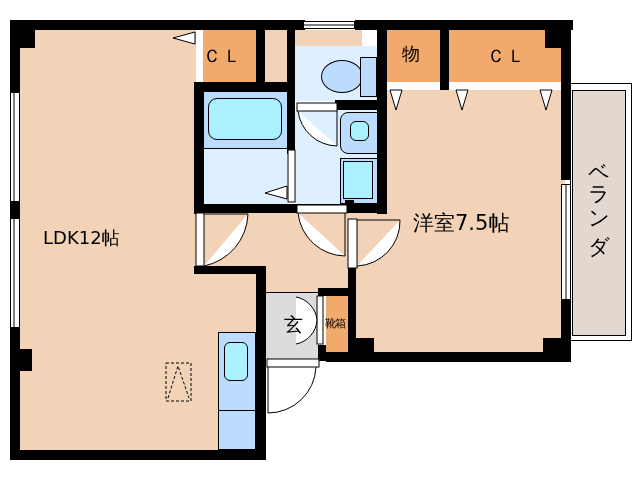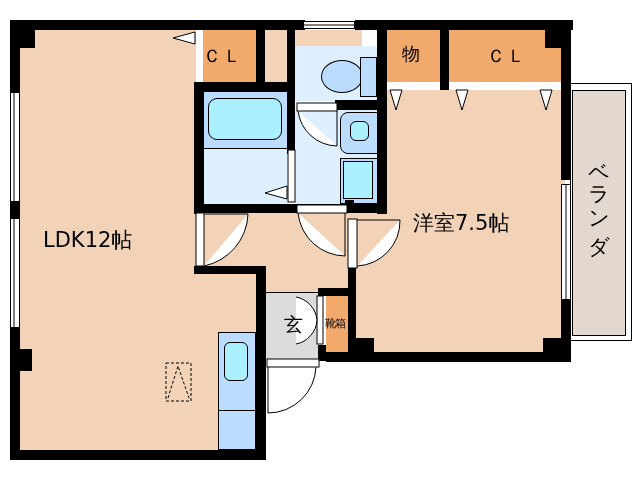--- a/index.html
+++ b/index.html
@@ -128,20 +128,20 @@
 
   <rect x="166" y="363" width="25" height="38" fill="none" stroke="#000" stroke-dasharray="3,2"></rect>
   <polyline points="168,398 178,366 189,398" fill="none" stroke="#000" stroke-dasharray="3,2"></polyline>
 
   <line x1="14" y1="92" x2="14" y2="202" stroke="#000"></line>
   <line x1="14" y1="218" x2="14" y2="328" stroke="#000"></line>
   <line x1="566" y1="184" x2="566" y2="300" stroke="#000"></line>
   <line x1="303" y1="25" x2="355" y2="25" stroke="#000"></line>
 </svg>
 
-<div class="label" style="left:43px;top:226px;font-size:21px;">LDK12帖</div>
+<div class="label" style="left:43px;top:226px;font-size:18px;">LDK12帖</div>
 <div class="label" style="left:413px;top:209px;font-size:21px;">洋室7.5帖</div>
 <div class="label" style="left:203px;top:44px;font-size:18px;letter-spacing:2px;">ＣＬ</div>
 <div class="label" style="left:402px;top:42px;font-size:18px;">物</div>
 <div class="label" style="left:487px;top:44px;font-size:18px;letter-spacing:2px;">ＣＬ</div>
 <div class="label" style="left:284px;top:312px;font-size:19px;">玄</div>
 <div class="label" style="left:325px;top:316px;font-size:11px;letter-spacing:-1px;">靴箱</div>
 <div class="label" style="left:588px;top:148px;font-size:21px;writing-mode:vertical-rl;line-height:1;">ベランダ</div>
 
 </body></html>

